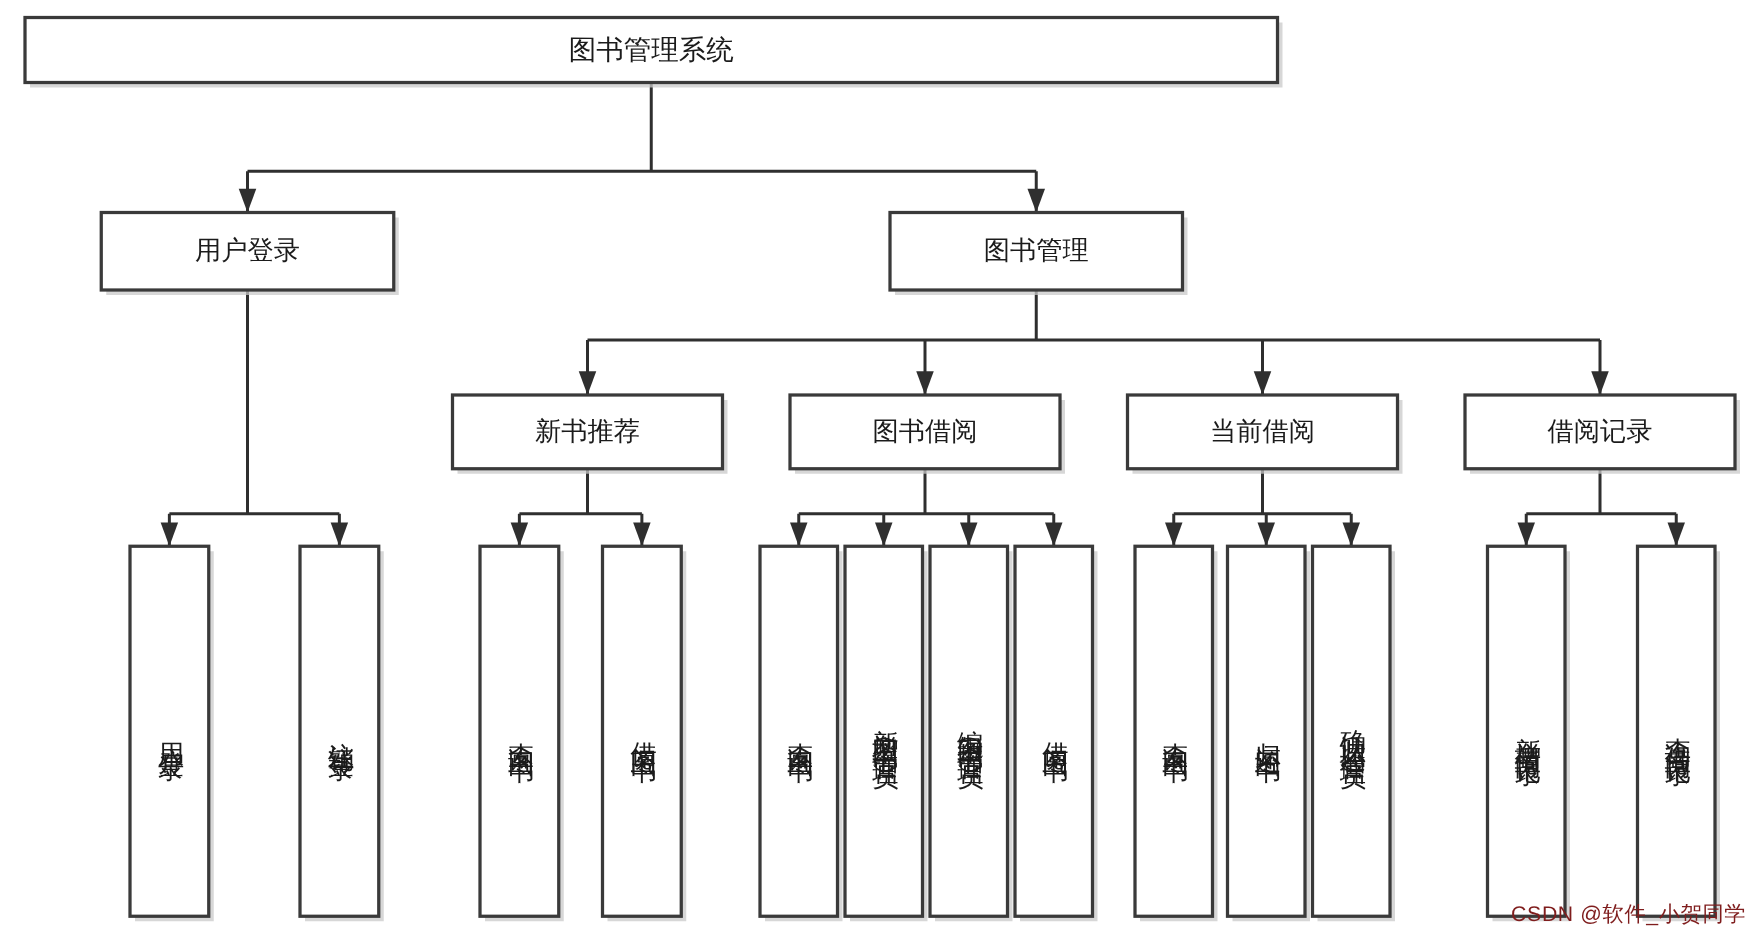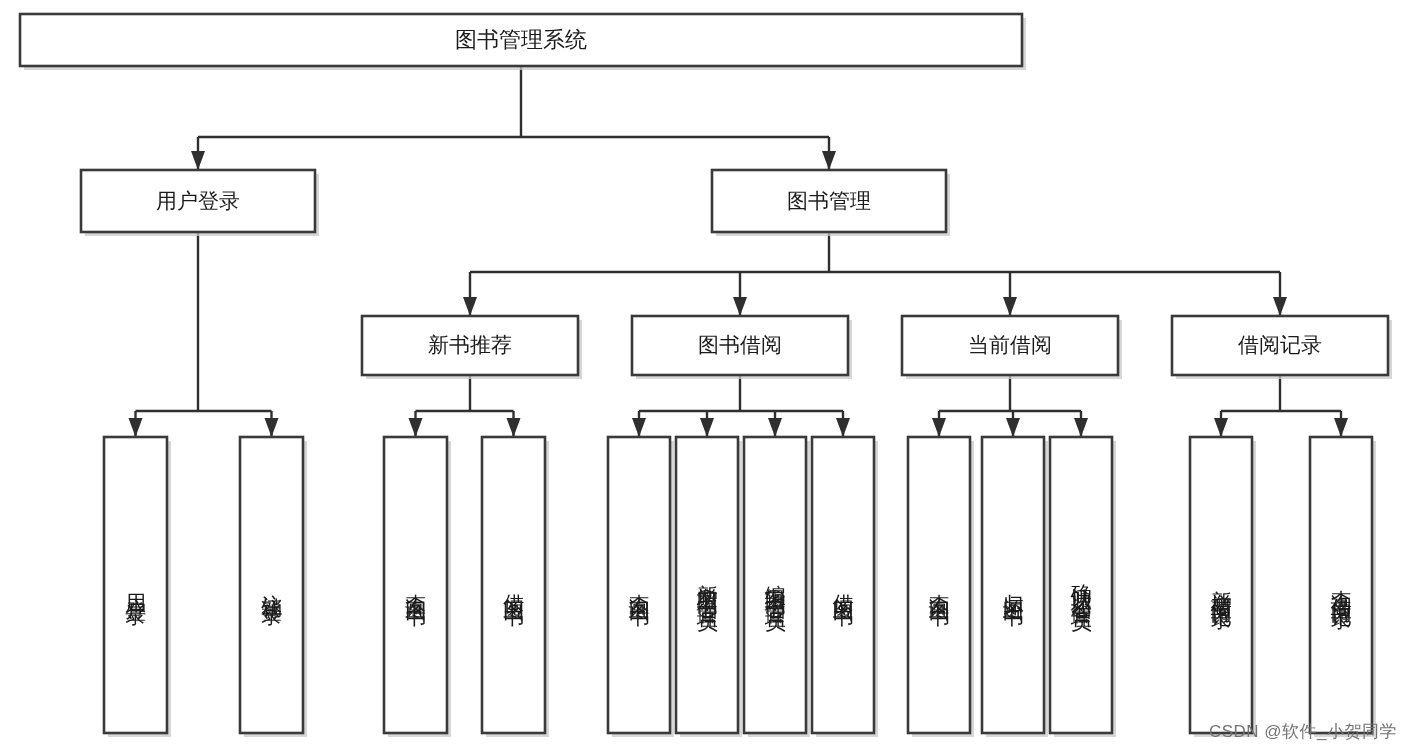--- a/index.html
+++ b/index.html
@@ -76,21 +76,21 @@
     letter-spacing: 4px;
     color: #1b1b1b;
     white-space: nowrap;
   }
   .watermark {
     position: absolute;
     right: 8px;
     bottom: 4px;
     font-family: "Liberation Sans", "DejaVu Sans", sans-serif;
     font-size: 17px;
-    color: #737373;
+    color: #7f1d1d;
     white-space: nowrap;
     letter-spacing: 0.5px;
   }
 </style>
 </head>
 <body>
 
 <div id="diagram-root">
 
   <svg class="diagram-canvas" viewBox="0 0 1405 747">

